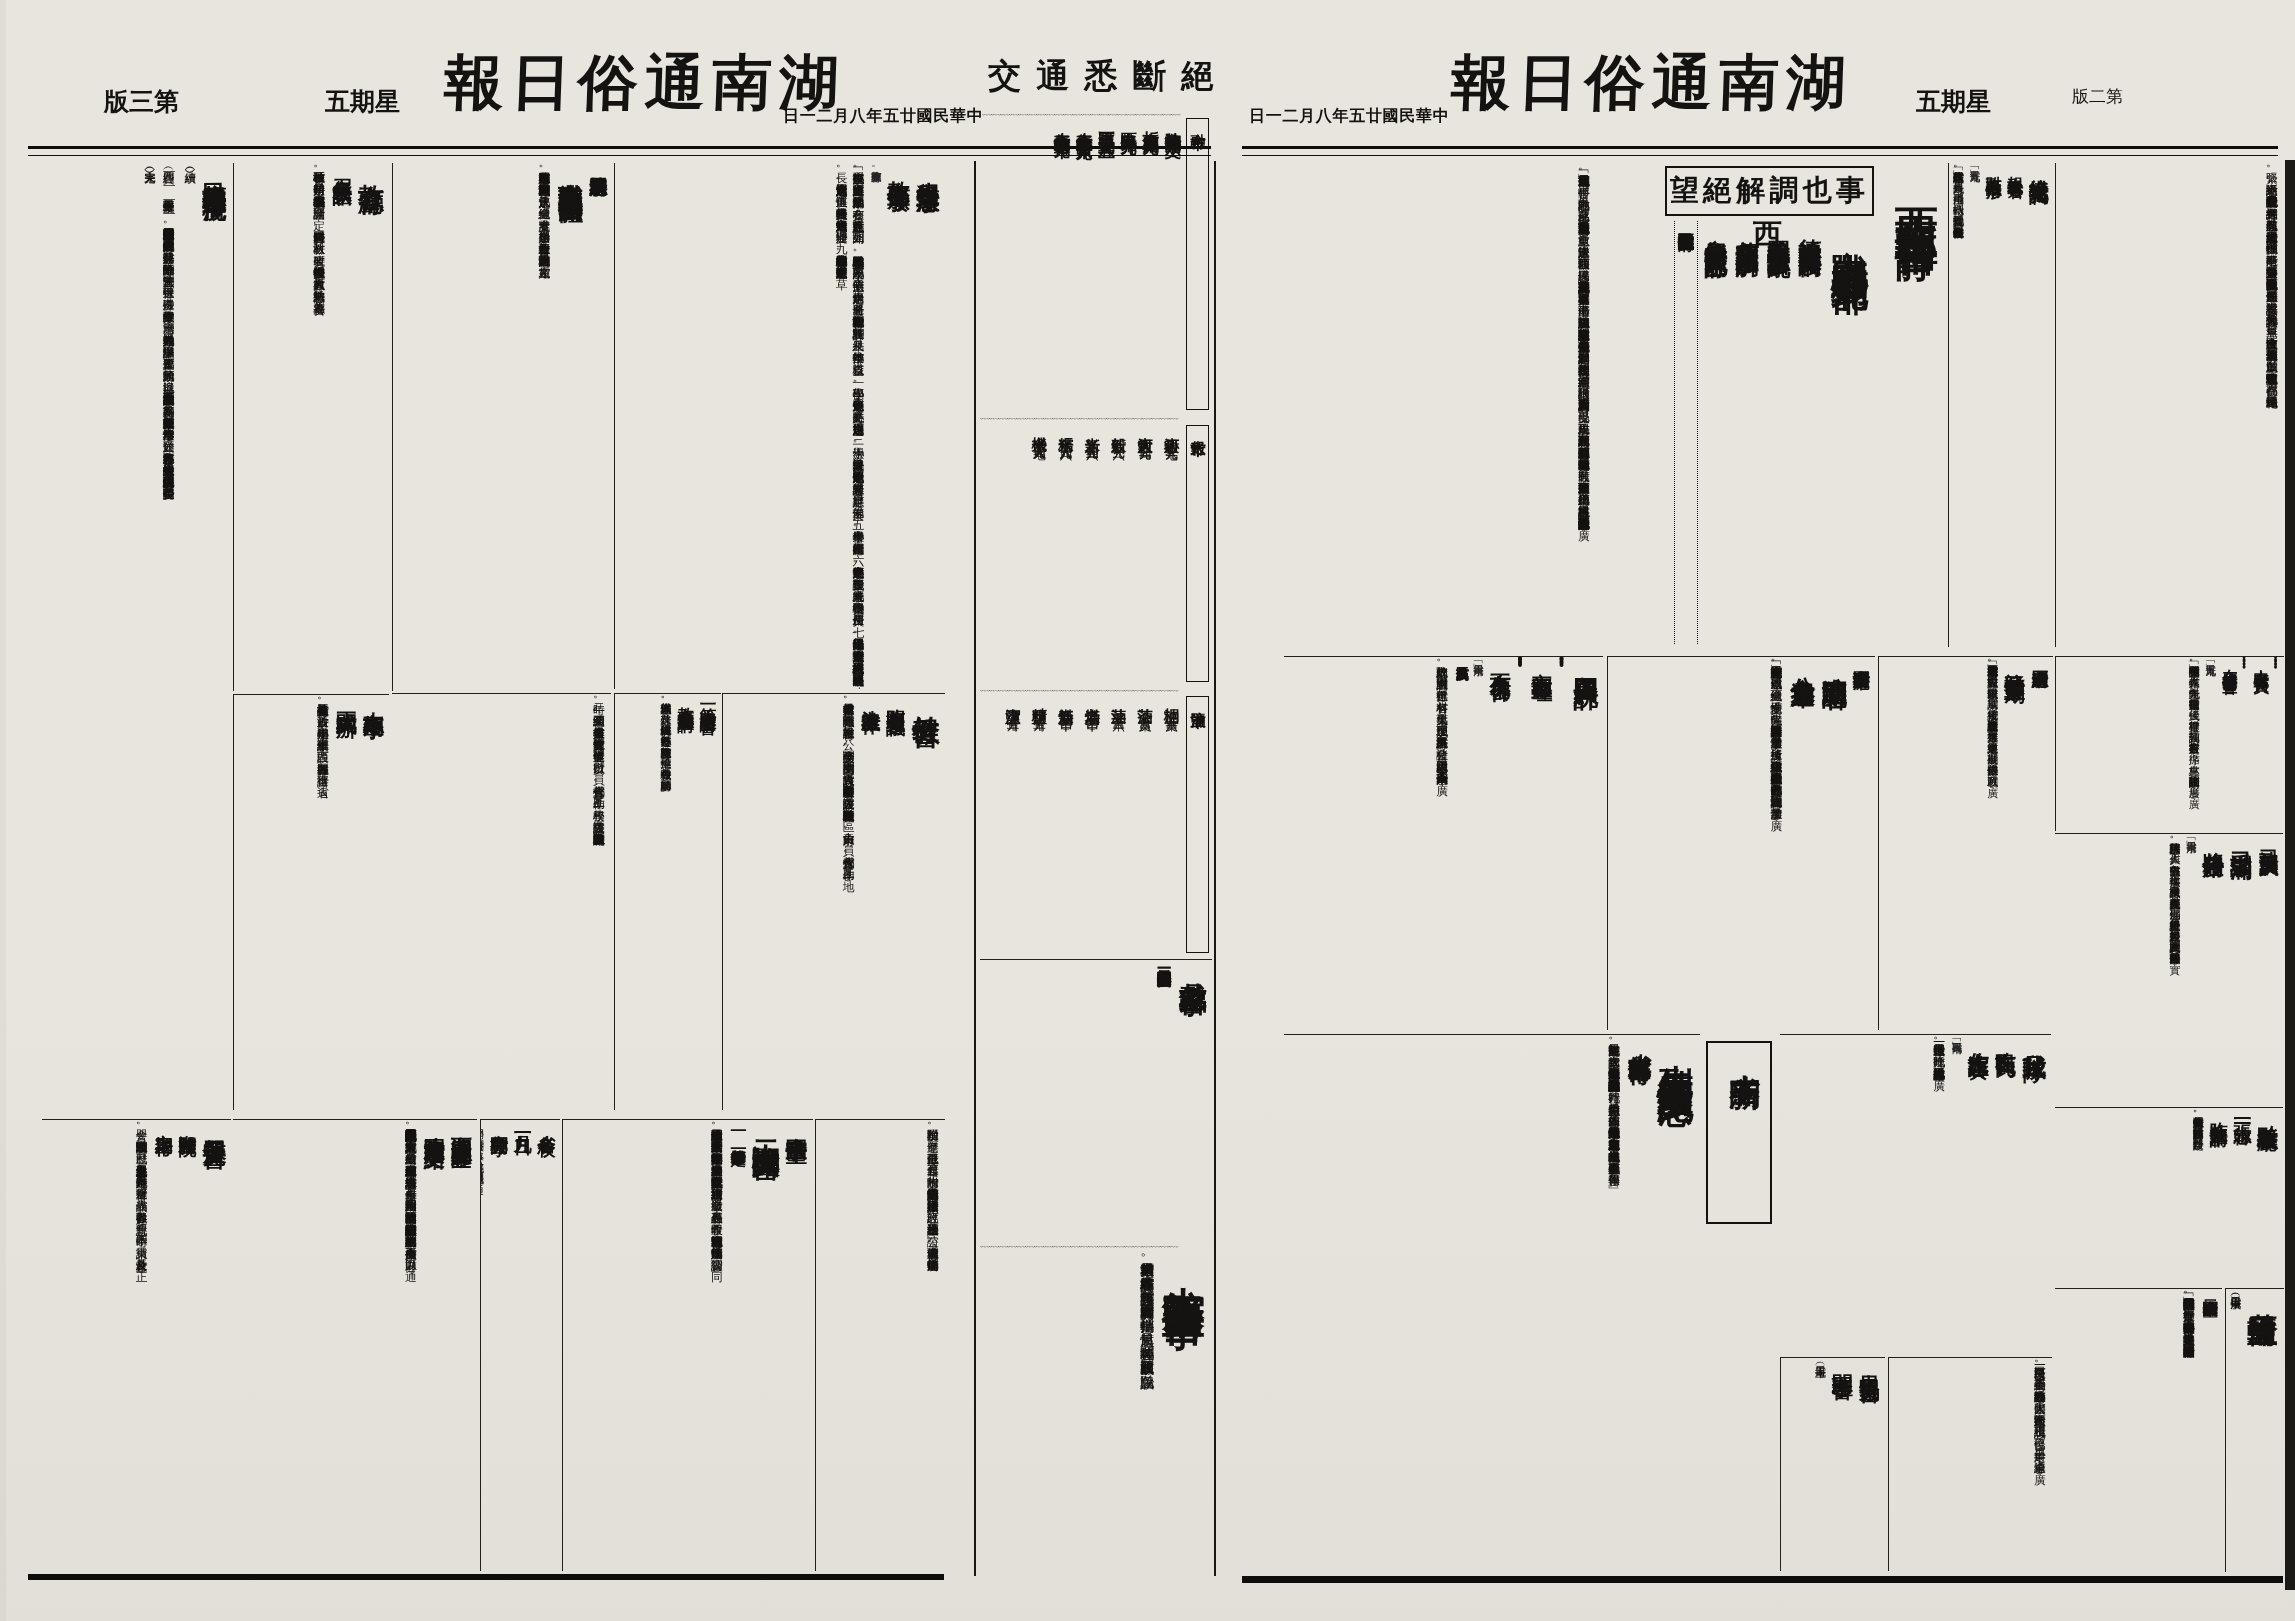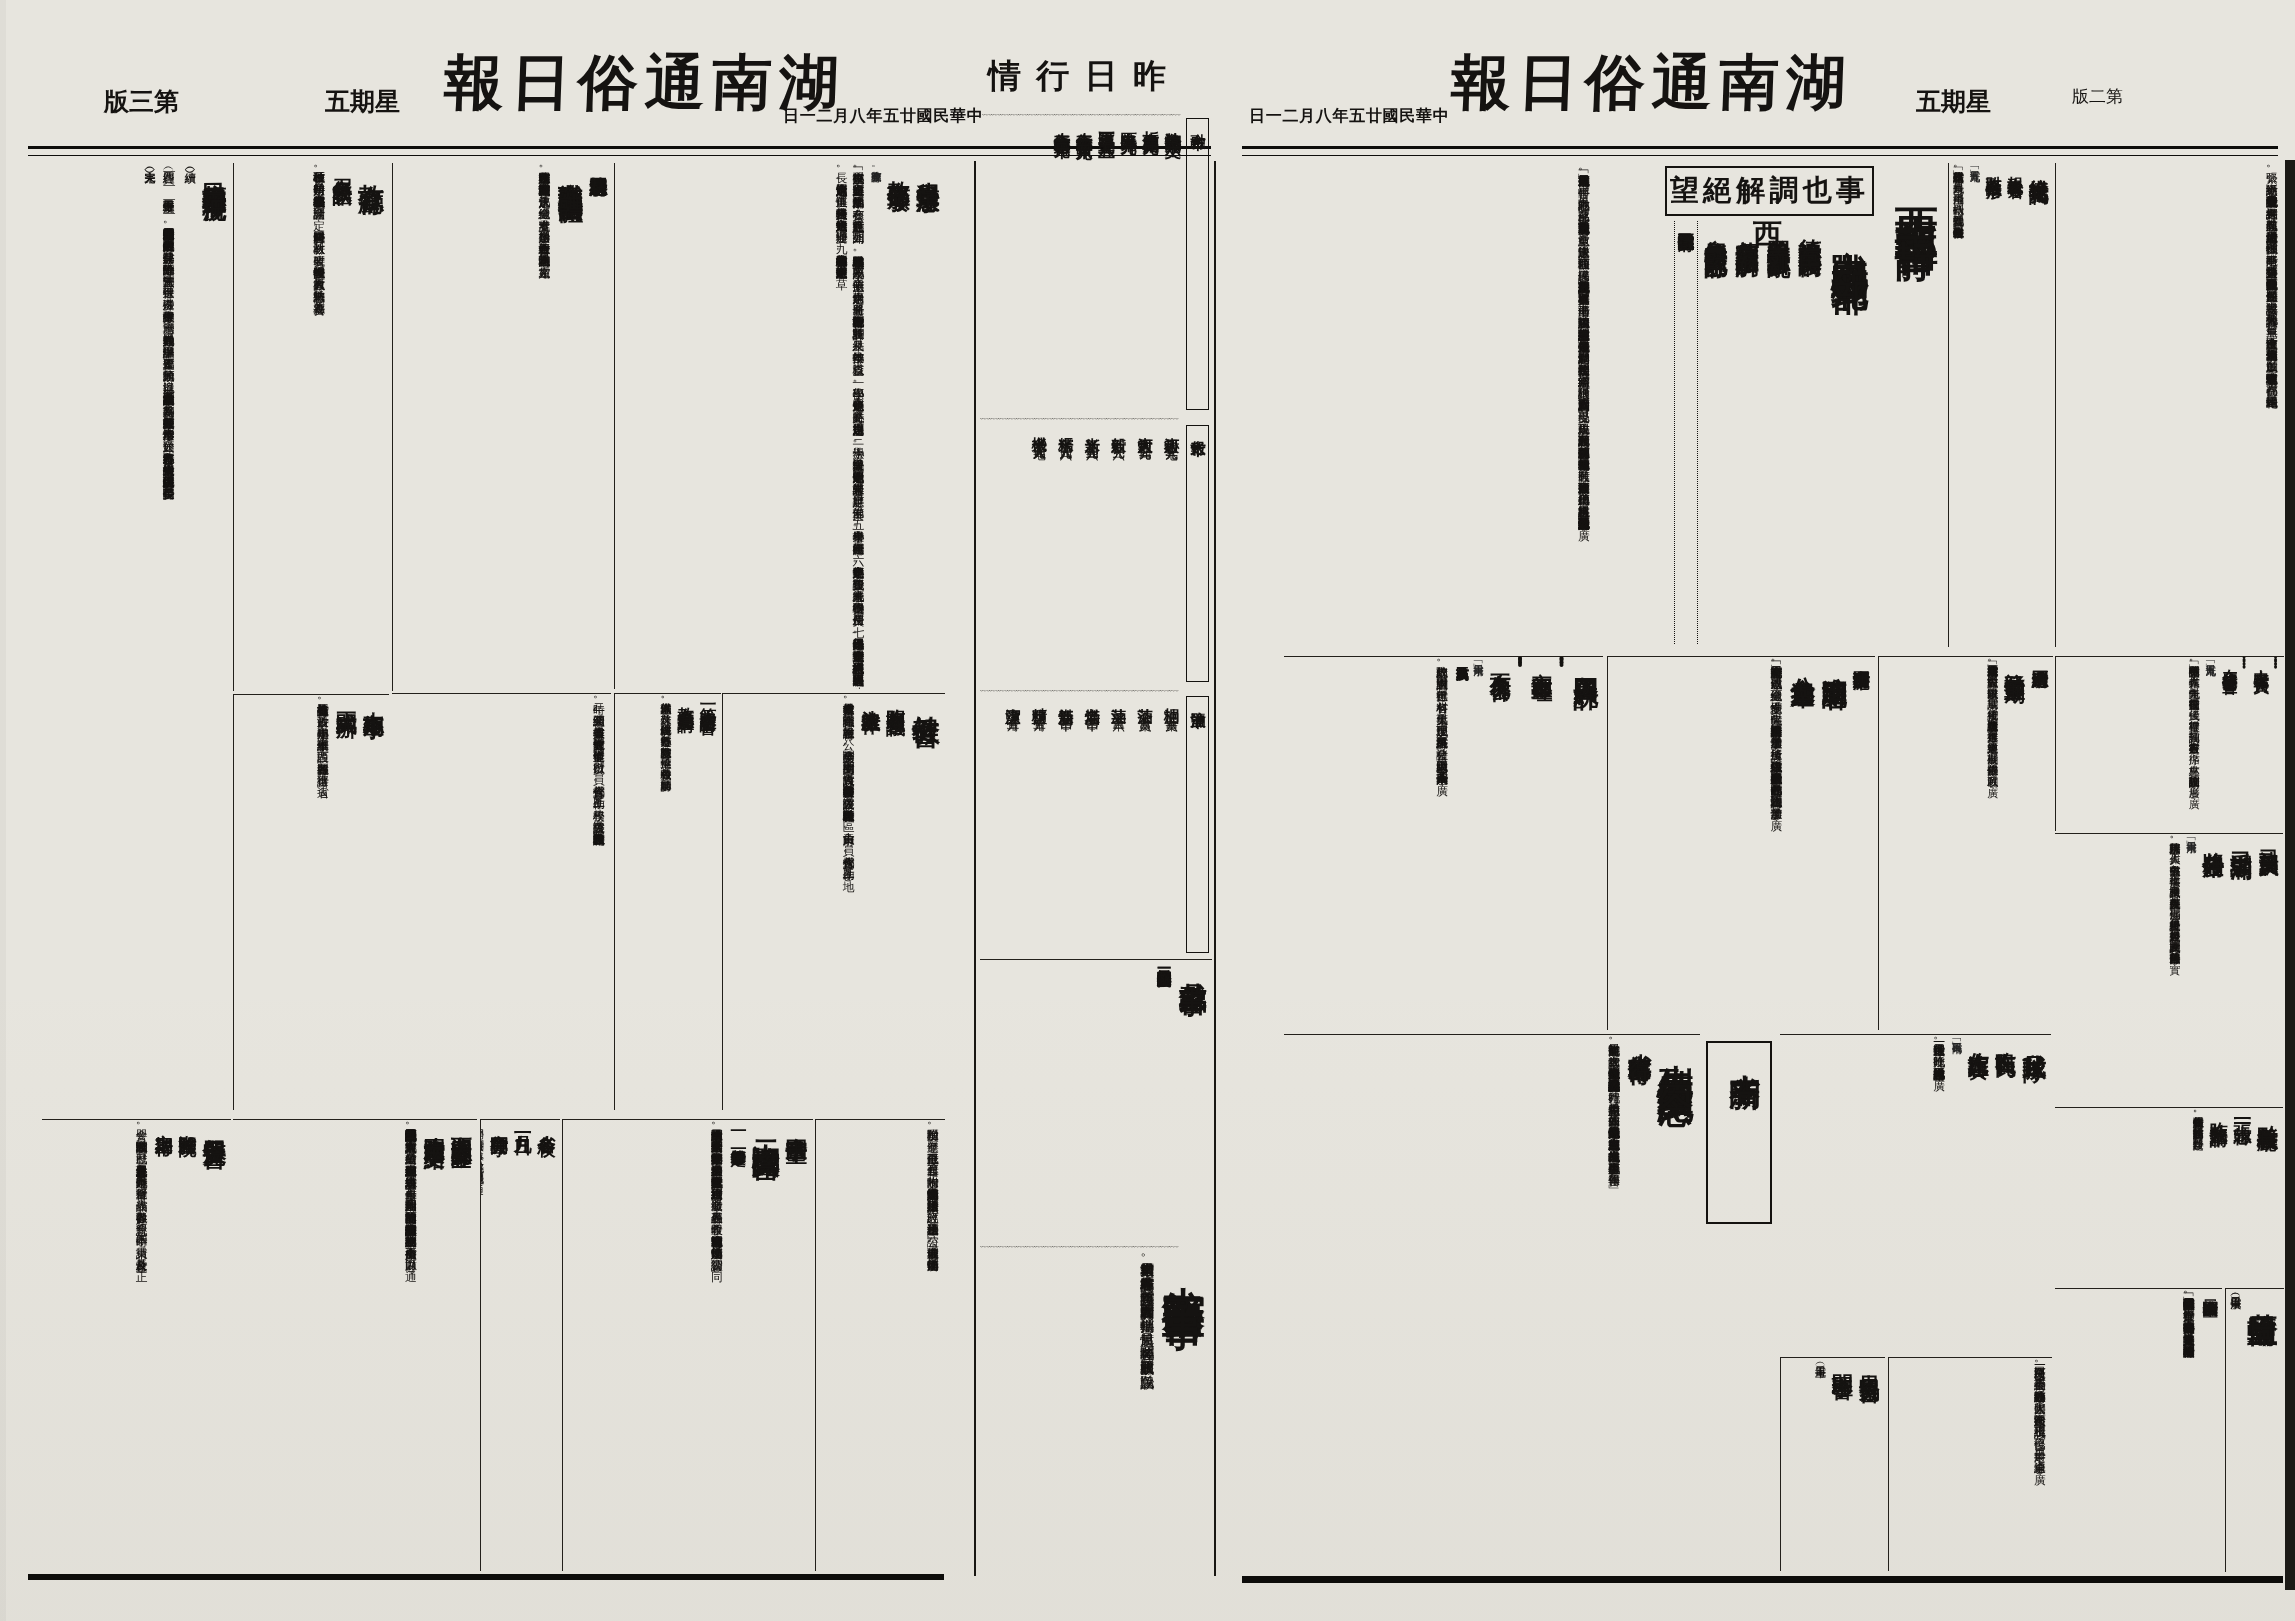--- a/index.html
+++ b/index.html
@@ -36,21 +36,21 @@
   .edge{position:absolute;background:#1c1a16;}
 </style>
 </head>
 <body>
 
 <div class="abs" style="left:104px;top:85px;font-size:25px;font-weight:bold;">版三第</div>
 <div class="abs" style="left:325px;top:85px;font-size:25px;font-weight:bold;">五期星</div>
 <div class="abs mast" style="left:444px;top:43px;font-size:60px;">報日俗通南湖</div>
 <div class="abs" style="left:783px;top:106px;font-size:16px;font-weight:bold;letter-spacing:0.7px;">日一二月八年五廿國民華中</div>
 
-<div class="abs" style="left:988px;top:54px;font-size:33px;font-weight:900;letter-spacing:15.3px;">情行日昨</div>
+<div class="abs" style="left:988px;top:54px;font-size:33px;font-weight:900;letter-spacing:15.3px;">交通悉斷絕</div>
 <div class="abs wavy" style="left:982px;top:106px;width:229px;"></div>
 
 <div class="abs" style="left:1249px;top:106px;font-size:16px;font-weight:bold;letter-spacing:0.7px;">日一二月八年五廿國民華中</div>
 <div class="abs mast" style="left:1451px;top:43px;font-size:60px;">報日俗通南湖</div>
 <div class="abs" style="left:1916px;top:85px;font-size:25px;font-weight:bold;">五期星</div>
 <div class="abs" style="left:2072px;top:85px;font-size:17px;font-weight:normal;text-align:center;">版二第</div>
 
 <div class="rule2" style="left:28px;top:146px;width:1183px;"></div>
 <div class="rule2" style="left:1242px;top:146px;width:1036px;"></div>
 

